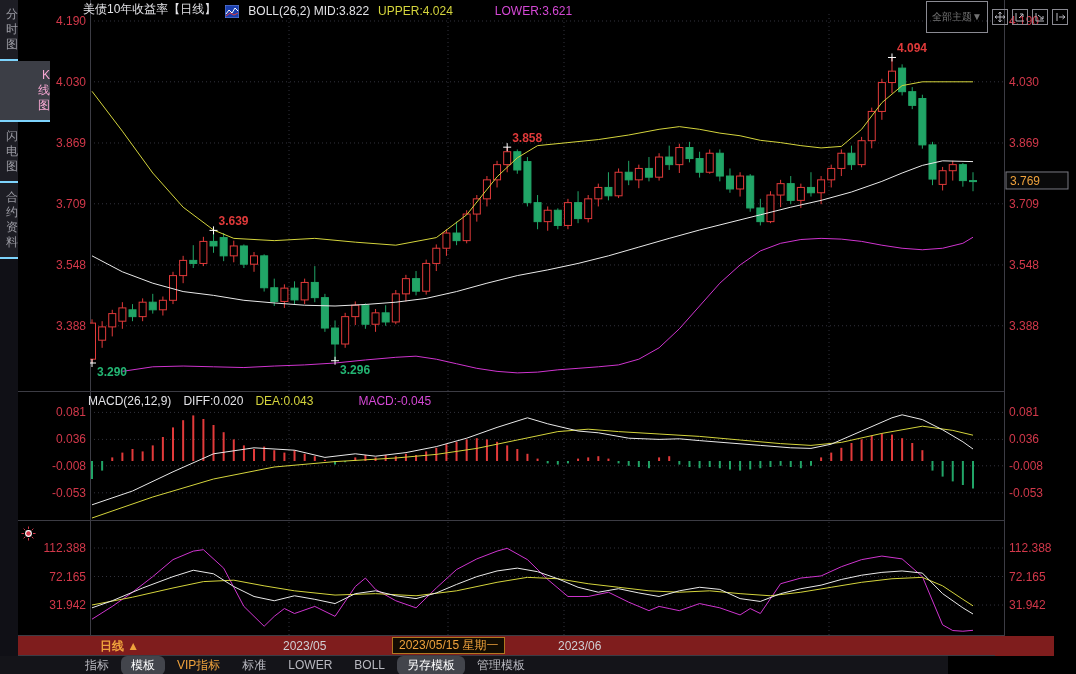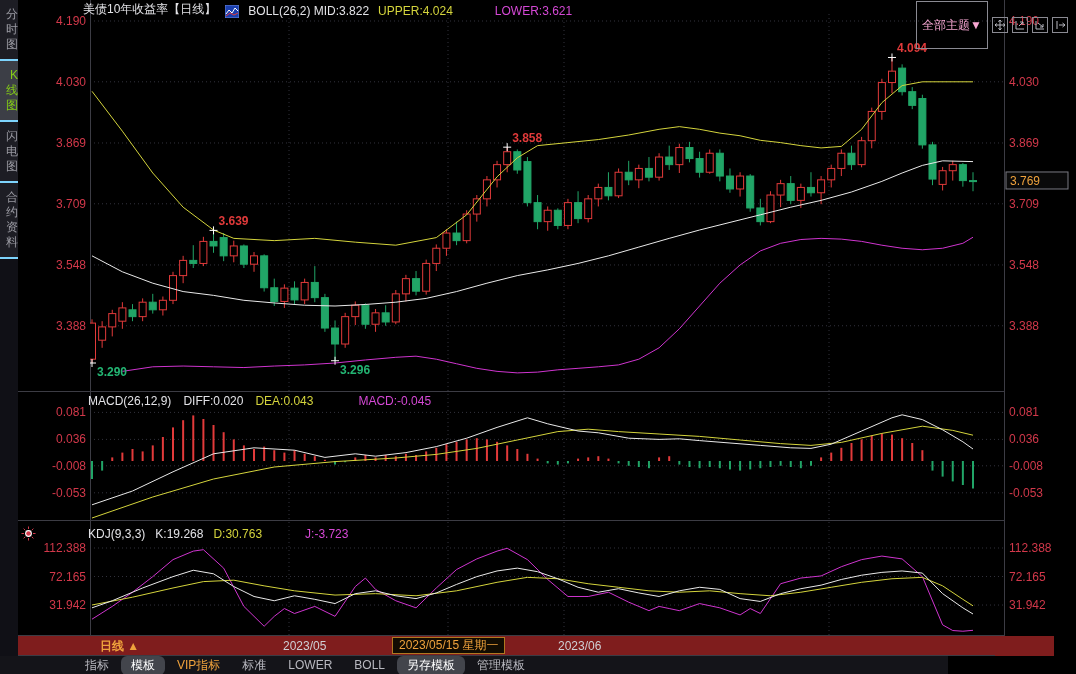--- a/index.html
+++ b/index.html
@@ -3,28 +3,28 @@
 <meta charset="utf-8">
 <style>
   html,body{margin:0;padding:0;background:#000;}
   .app{position:relative;width:1076px;height:674px;background:#000;overflow:hidden;
        font-family:"Liberation Sans","DejaVu Sans",sans-serif;}
   
   .sidebar{position:absolute;left:0;top:0;width:18px;height:656px;background:#101016;}
   .side-item{width:18px;text-align:right;font-size:12px;line-height:15px;padding:7px 0;
              color:#9a9aa2;background:#1d1d24;border-bottom:2px solid #7dd3fc;cursor:pointer;
              word-break:break-all;}
-  .side-item.active{background:#3c3e46;color:#84cc16;}
+  .side-item.active{background:#3c3e46;color:#f9a8d4;padding-left:32px;}
   
   .hdr{position:absolute;left:83px;top:1px;height:17px;display:flex;align-items:flex-end;gap:9px;
        font-size:12px;white-space:nowrap;}
   .t-white{color:#e2e2e6;} .t-yellow{color:#d4d43c;} .t-magenta{color:#d548d5;padding-left:33px;}
   .hdr-right{position:absolute;right:8px;top:1px;display:flex;align-items:center;gap:4px;}
-  .theme-btn{border:1px solid #8a8a92;color:#f9a8d4;font-size:12px;height:14px;line-height:14px;
-             padding:16px 5px;cursor:pointer;}
+  .theme-btn{border:1px solid #8a8a92;color:#737373;font-size:10px;height:14px;line-height:14px;
+             padding:8px 5px;cursor:pointer;}
   .mini-btn{width:14px;height:14px;border:1px solid #8a8a92;display:flex;align-items:center;
             justify-content:center;cursor:pointer;}
   
   .plabel{position:absolute;font-size:12px;display:flex;gap:10px;white-space:nowrap;}
   
   .axisrow{position:absolute;left:18px;top:636px;width:1036px;height:20px;background:#7f1d1d;}
   .axisrow .rule{position:absolute;left:0;top:19px;width:977px;height:1px;background:#3c3c44;}
   .period{position:absolute;left:82px;top:2px;color:#efa23c;font-size:12px;font-weight:700;}
   .dtick{position:absolute;top:3px;font-size:12px;color:#cfcfd4;}
   .dhl{position:absolute;top:1px;height:15px;line-height:15px;padding:0 6px;font-size:12px;
@@ -451,26 +451,20 @@
 
   <span class="sun">
     <svg width="15" height="15">
       <g stroke="#d2384a">
           <path d="M7.5,0.5 L7.5,3 M7.5,12 L7.5,14.5 M0.5,7.5 L3,7.5 M12,7.5 L14.5,7.5 M2.6,2.6 L4.3,4.3 M10.7,10.7 L12.4,12.4 M12.4,2.6 L10.7,4.3 M4.3,10.7 L2.6,12.4"></path>
         </g>
       <circle cx="7.5" cy="7.5" r="3.4" fill="#fff"></circle>
         <circle cx="7.5" cy="7.5" r="2.3" fill="#d2384a"></circle>
     </svg>
   </span>
-  <div class="plabel" style="left:88px;top:527px;">
-    <span class="t-white">KDJ(9,3,3)</span>
-    <span class="t-white">K:19.268</span>
-    <span class="t-yellow">D:30.763</span>
-    <span class="t-magenta">J:-3.723</span>
-  </div>
 
   <div class="axisrow">
     <div class="rule"></div>
     <div class="period">日线 ▲</div>
     <div id="dticks">
         <div class="dtick" style="left: 265px;">2023/05</div>
         <div class="dhl" style="left: 374px;">2023/05/15 星期一</div>
         <div class="dtick" style="left: 540px;">2023/06</div>
         <div class="dtick" style="left: 805px; margin-top: 40px;">2023/07</div>
       </div>

